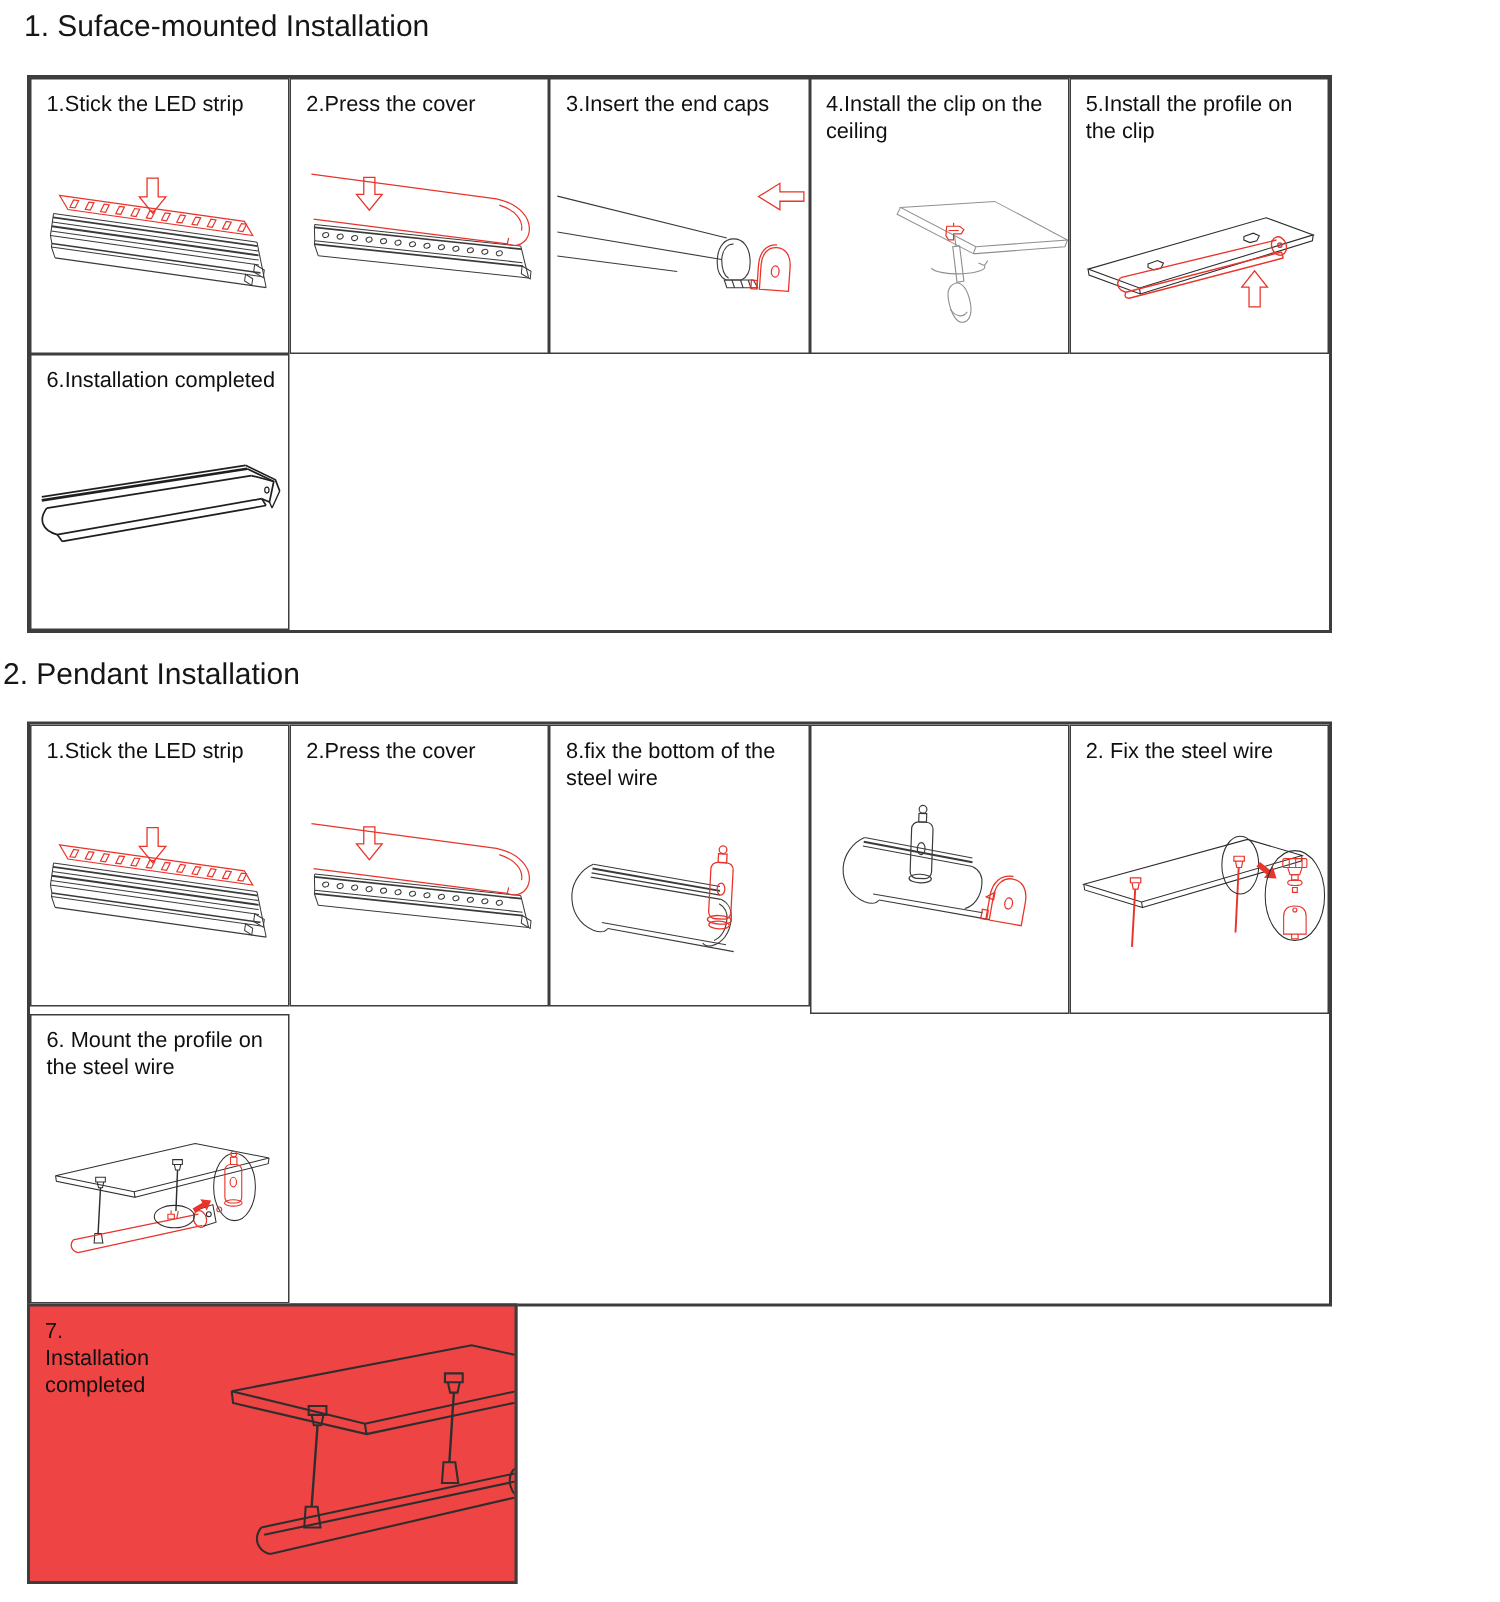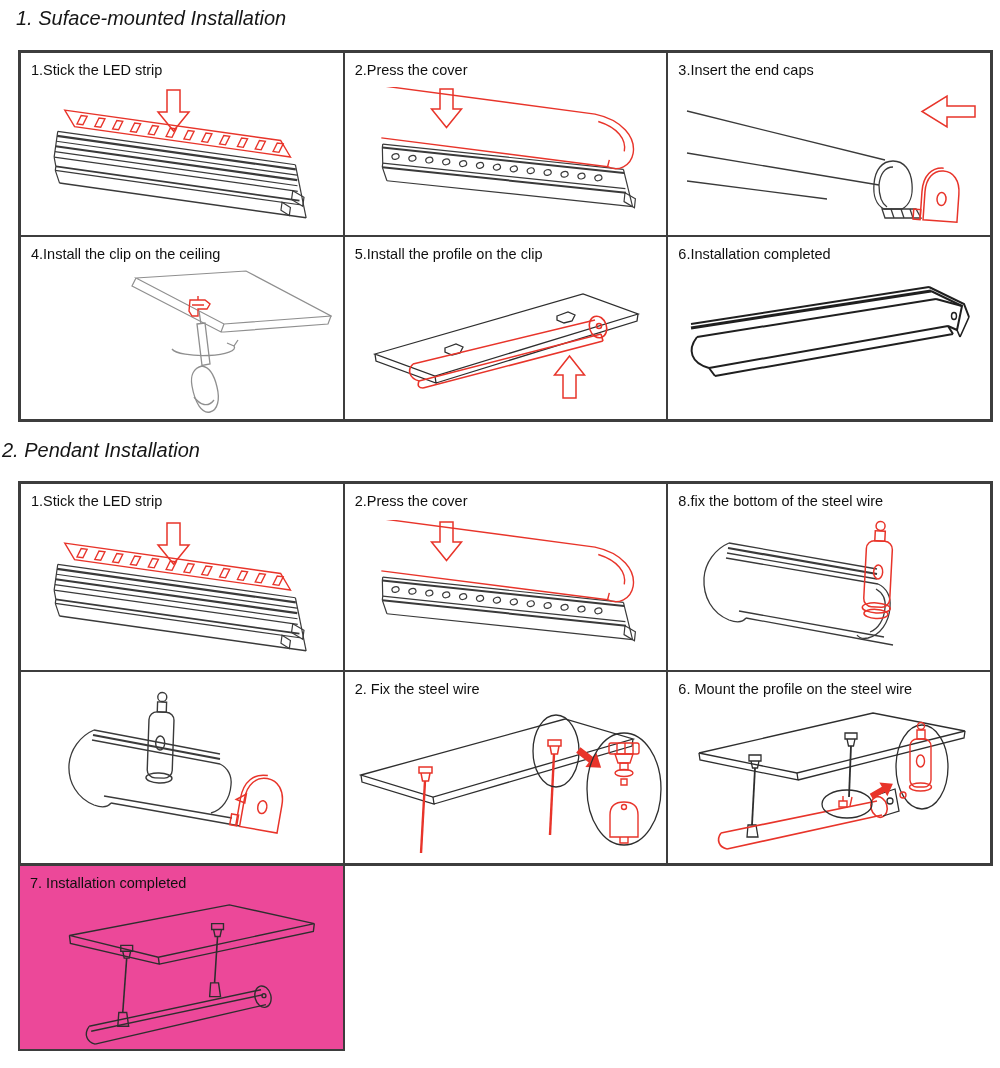--- a/index.html
+++ b/index.html
@@ -1,39 +1,39 @@
 <!DOCTYPE html>
 <html><head>
 <meta charset="utf-8">
 <style>
   html,body{margin:0;padding:0;}
   body{
     width:1000px;height:1068px;background:#ffffff;
     font-family:"Liberation Sans", sans-serif;color:#141414;
     position:relative;overflow:hidden;
   }
-  .heading{font-size:20px;font-weight:400;color:#161616;font-style:italic;}
+  .heading{font-size:20px;font-weight:400;color:#161616;}
   #heading1{margin:7px 0 20px 16px;}
   #heading2{margin:17px 0 19px 2px;}
   .grid{
-    margin-left:18px;width:975px;box-sizing:border-box;
-    border:2px solid #3d3d3d;display:grid;grid-template-columns:repeat(3,1fr);
+    margin-left:18px;width:870px;box-sizing:border-box;
+    border:2px solid #3d3d3d;display:grid;grid-template-columns:repeat(5,1fr);
   }
   .cell{
     border:1px solid #3d3d3d;box-sizing:border-box;
     display:flex;flex-direction:column;background:#fff;overflow:hidden;
   }
   .t1 .cell{height:184px;}
   .t2 .row1{height:188px;}
   .t2 .row2{height:193px;}
   .cell-label{padding:8px 8px 0 10px;font-size:14.5px;line-height:18px;color:#101010;}
   .cell-art{flex:1;display:flex;align-items:center;justify-content:center;}
   .cell-standalone{
     margin-left:18px;margin-top:-2px;width:327px;height:187px;box-sizing:border-box;
-    border:2px solid #3d3d3d;display:flex;flex-direction:column;background:#ec4899;overflow:hidden;
+    border:2px solid #3d3d3d;display:flex;background:#ef4444;overflow:hidden;
   }
   svg{display:block;}
 </style>
 </head>
 <body>
 
 <div class="heading" id="heading1">1. Suface-mounted Installation</div>
 
 <div class="grid t1">
 

